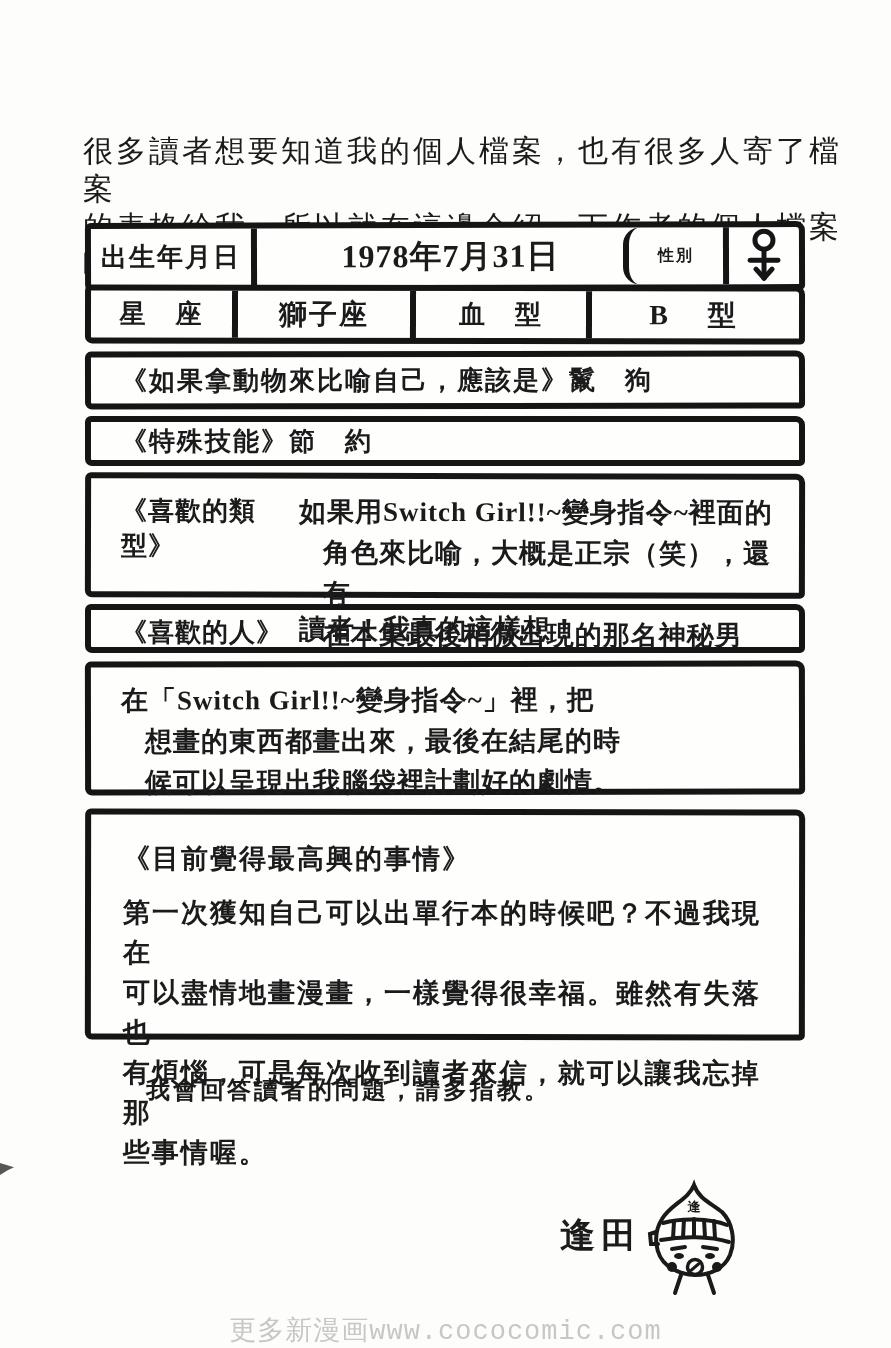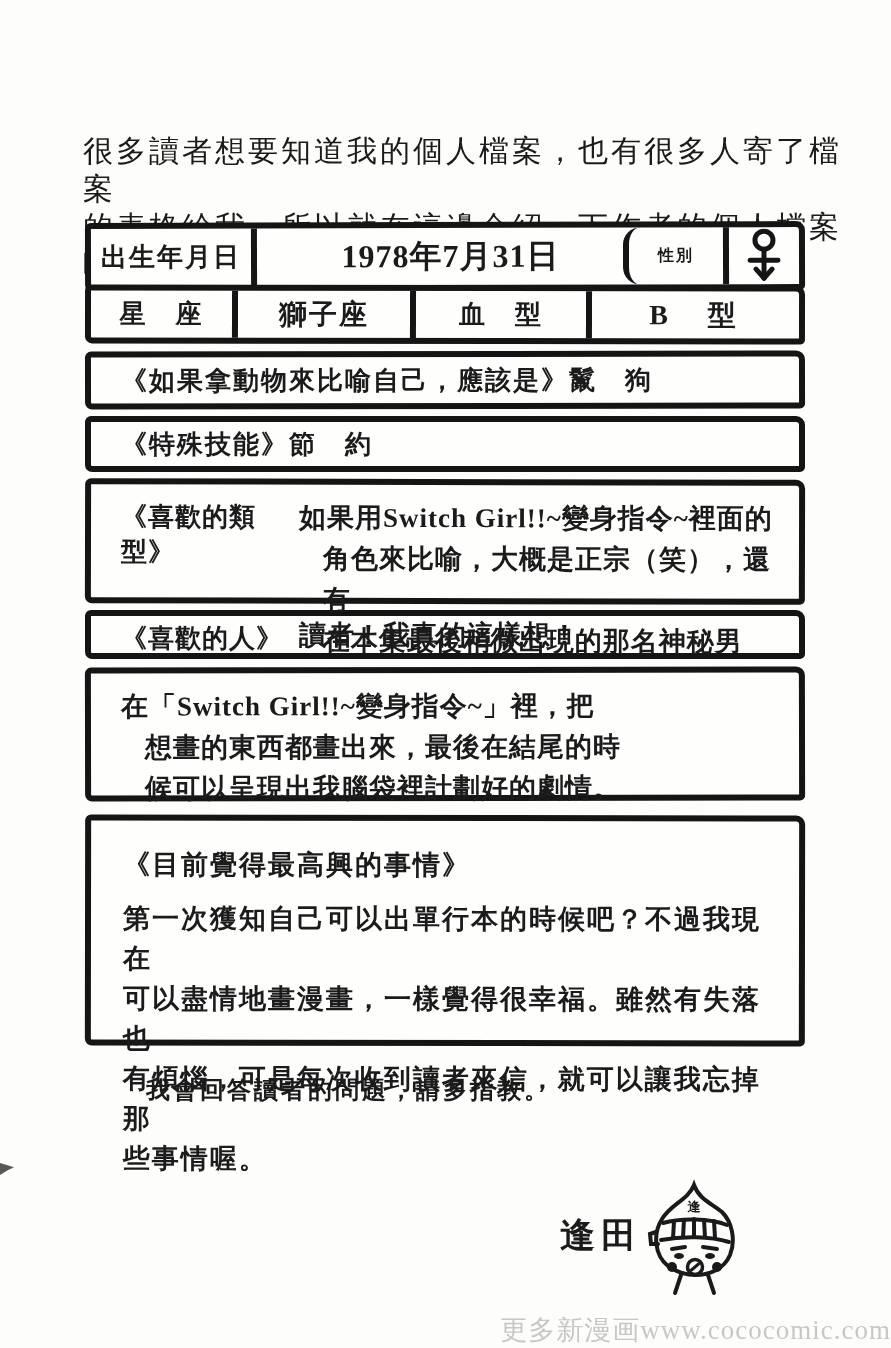--- a/index.html
+++ b/index.html
@@ -21,21 +21,21 @@
   .row{
     box-sizing:border-box;width:100%;
     border:6px solid #151515;background:#fefefd;
     border-radius:6px 9px 5px 7px;
     display:flex;align-items:stretch;
     font-weight:bold;
   }
   .r1{height:69px;transform:rotate(-0.15deg);}
   .r2{height:59px;margin-top:-6px;transform:rotate(0.1deg);}
   .r3{height:58px;margin-top:7px;transform:rotate(-0.1deg);}
-  .r4{height:56px;margin-top:7px;}
+  .r4{height:50px;margin-top:7px;}
   .r5{height:125px;margin-top:7px;transform:rotate(0.12deg);}
   .r6{height:49px;margin-top:6px;}
   .r7{height:134px;margin-top:8px;transform:rotate(-0.1deg);}
   .r8{height:231px;margin-top:14px;display:block;transform:rotate(0.08deg);}
   .cell{
     display:flex;align-items:center;justify-content:center;
     box-sizing:border-box;font-size:26px;letter-spacing:2px;
   }
   .cell + .cell{border-left:6px solid #151515;}
   .r1 .c-birth-label{width:160px;}
@@ -62,21 +62,21 @@
     position:absolute;left:146px;top:1074px;
     font-size:24px;font-weight:bold;letter-spacing:3px;
   }
   .signature-name{
     position:absolute;left:560px;top:1212px;
     font-size:35px;font-weight:bold;letter-spacing:6px;
   }
   .mascot{position:absolute;left:638px;top:1178px;}
   .watermark{
     position:absolute;left:0;top:1312px;width:100%;
-    text-align:right;font-family:Liberation Serif, serif;
+    text-align:center;font-family:Liberation Mono, monospace;
     font-size:27px;color:#c7c7c5;letter-spacing:1px;
   }
   .smudge{
     position:absolute;left:0;top:1163px;width:14px;height:12px;
     background:#3a3a3a;
     clip-path:polygon(0 0,100% 35%,55% 60%,0 100%);
     opacity:.85;
   }
 </style>
 </head>

